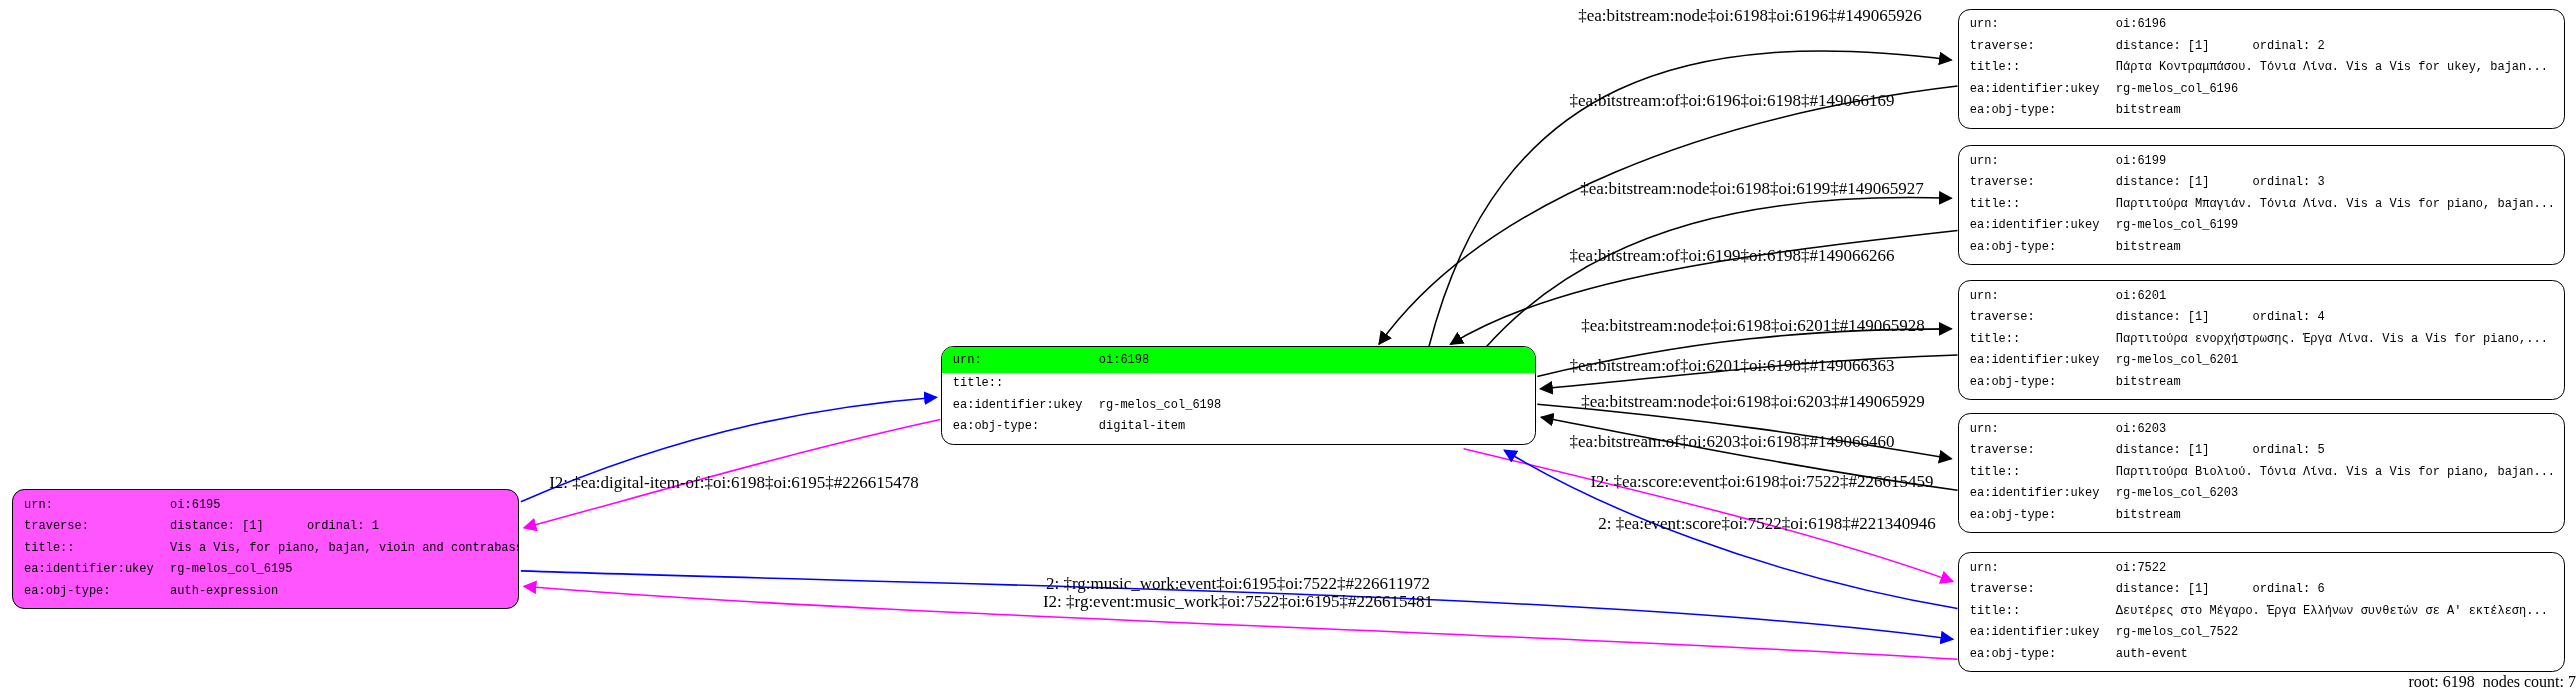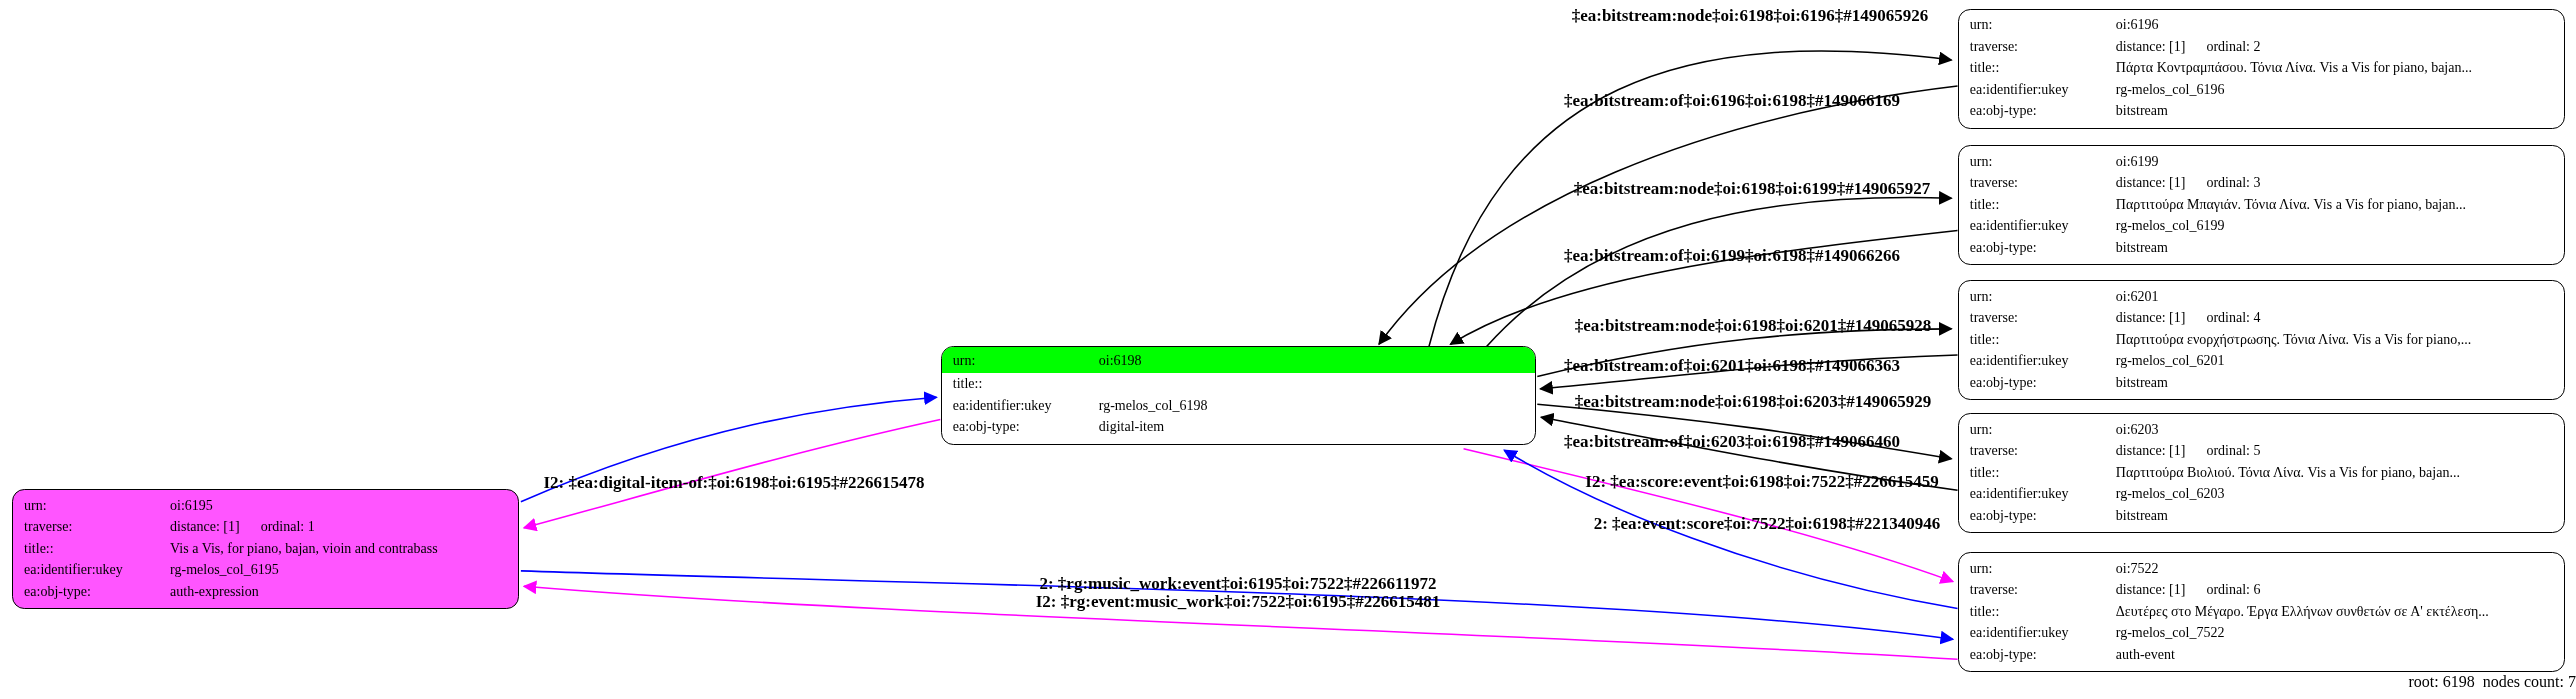--- a/index.html
+++ b/index.html
@@ -1,29 +1,29 @@
 <!DOCTYPE html>
 <html style="font-size:12.3px"><head>
 <meta charset="utf-8">
 <style>
   html,body{margin:0;padding:0;background:#ffffff;}
   .canvas{position:relative;width:2576px;height:700px;background:#ffffff;
           font-family:"Liberation Serif","DejaVu Serif",serif;color:#000;overflow:hidden;}
   .edges-layer{position:absolute;left:0;top:0;width:2576px;height:700px;}
   .node{position:absolute;box-sizing:border-box;border:1.5px solid #000;border-radius:12.3px;
-        background:#fff;padding:4.6px 10.8px 6.1px 10.8px;font-size:14px;line-height:21.5px;
-        white-space:nowrap;overflow:hidden;}
+        background:#fff;padding:4.6px 10.8px 6.1px 10.8px;font-size:12px;line-height:21.5px;
+        white-space:nowrap;overflow:hidden;font-family:Liberation Mono, monospace;}
   .node-focus{background:#ff55ff;}
   .node-center{padding-top:0;}
   .row{display:flex;}
   .row .k{flex:0 0 146px;width:146px;}
   .row .v{white-space:pre;}
   .row.highlight{background:#00ff00;margin:0 -10.8px;padding:3.1px 10.8px 1.5px 10.8px;}
   .edge-label{position:absolute;transform:translateX(-50%);font-size:17px;line-height:20px;
-              white-space:pre;color:#000;font-weight:bold;}
+              white-space:pre;color:#000;}
   .caption{position:absolute;left:0;top:673px;width:100%;text-align:right;
            font-size:16px;white-space:pre;}
 </style>
 </head>
 <body>
 
 <div class="canvas">
 
   <svg class="edges-layer" width="2576" height="700" viewBox="0 0 3353 911" xmlns="http://www.w3.org/2000/svg">
     <defs>
@@ -112,21 +112,21 @@
     <div class="row">
         <span class="k">urn:</span>
         <span class="v">oi:6196</span>
       </div>
     <div class="row">
         <span class="k">traverse:</span>
         <span class="v">distance: [1]      ordinal: 2</span>
       </div>
     <div class="row">
         <span class="k">title::</span>
-        <span class="v">Πάρτα Κοντραμπάσου. Τόνια Λίνα. Vis a Vis for piano, bajan...</span>
+        <span class="v">Πάρτα Κοντραμπάσου. Τόνια Λίνα. Vis a Vis for ukey, bajan...</span>
       </div>
     <div class="row">
         <span class="k">ea:identifier:ukey</span>
         <span class="v">rg-melos_col_6196</span>
       </div>
     <div class="row">
         <span class="k">ea:obj-type:</span>
         <span class="v">bitstream</span>
       </div>
   </div>
@@ -158,21 +158,21 @@
     <div class="row">
         <span class="k">urn:</span>
         <span class="v">oi:6201</span>
       </div>
     <div class="row">
         <span class="k">traverse:</span>
         <span class="v">distance: [1]      ordinal: 4</span>
       </div>
     <div class="row">
         <span class="k">title::</span>
-        <span class="v">Παρτιτούρα ενορχήστρωσης. Τόνια Λίνα. Vis a Vis for piano,...</span>
+        <span class="v">Παρτιτούρα ενορχήστρωσης. Έργα Λίνα. Vis a Vis for piano,...</span>
       </div>
     <div class="row">
         <span class="k">ea:identifier:ukey</span>
         <span class="v">rg-melos_col_6201</span>
       </div>
     <div class="row">
         <span class="k">ea:obj-type:</span>
         <span class="v">bitstream</span>
       </div>
   </div>

